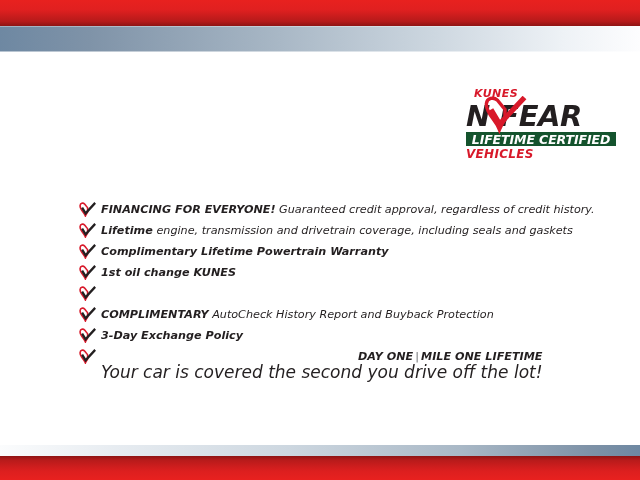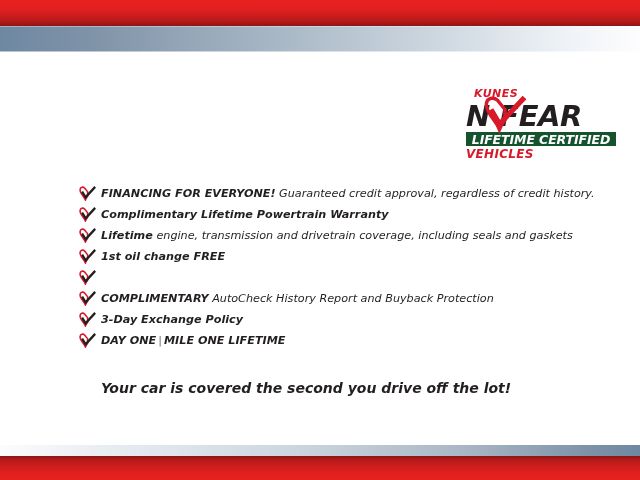--- a/index.html
+++ b/index.html
@@ -155,22 +155,23 @@
     text-align: left;
     margin-top: 2px;
     margin-right: 4px;
     line-height: 13px;
   }
 
   
   .features {
     position: absolute;
     left: 79px;
-    top: 184px;
+    top: 200px;
     width: 520px;
+    text-align: right;
   }
   .feature-row {
     position: relative;
     display: flex;
     align-items: flex-start;
     height: 21px;
   }
   .feature-row.tall {
     height: 33px;
   }
@@ -189,27 +190,26 @@
     color: #231f20;
     white-space: nowrap;
     padding-top: 2px;
   }
   .feature-text b {
     font-weight: 700;
   }
   .feature-sub {
     font-family: "DejaVu Sans", sans-serif;
     font-style: italic;
-    font-weight: 700;
-    font-size: 14px;
+    font-weight: 400;
+    font-size: 17px;
     line-height: 15px;
     color: #231f20;
     white-space: nowrap;
     padding-top: 1px;
-    margin-top: 32px;
   }
   .divider-pipe {
     font-weight: 400;
     color: #6d6e71;
     padding: 0 2px;
   }
 </style>
 </head>
 <body>
 
@@ -242,37 +242,37 @@
         <path d="M3.1 5.6 L6.6 11.4 L16.2 0.9" fill="none" stroke="#231f20" stroke-width="2.3"></path>
       </svg>
       <div class="feature-text"><b>FINANCING FOR EVERYONE!</b><span> Guaranteed credit approval, regardless of credit history.</span></div>
     </div>
 
     <div class="feature-row">
       <svg class="bullet-icon" viewBox="0 0 17 15">
         <path d="M5.6 2.0 C4.0 0.4 1.3 1.2 1.1 3.6 C0.9 6.0 2.6 8.2 4.2 10.2 C5.0 11.3 5.9 12.8 6.4 14.0 C6.9 12.8 7.8 11.2 8.6 10.0 L8.6 5.8 C7.7 4.7 6.8 3.4 5.6 2.0 Z" fill="none" stroke="#d8192a" stroke-width="1.6"></path>
         <path d="M3.1 5.6 L6.6 11.4 L16.2 0.9" fill="none" stroke="#231f20" stroke-width="2.3"></path>
       </svg>
+      <div class="feature-text"><b>Lifetime</b><span> engine, transmission and drivetrain coverage, including seals and gaskets</span></div>
+    </div>
+
+    <div class="feature-row">
+      <svg class="bullet-icon" viewBox="0 0 17 15">
+        <path d="M5.6 2.0 C4.0 0.4 1.3 1.2 1.1 3.6 C0.9 6.0 2.6 8.2 4.2 10.2 C5.0 11.3 5.9 12.8 6.4 14.0 C6.9 12.8 7.8 11.2 8.6 10.0 L8.6 5.8 C7.7 4.7 6.8 3.4 5.6 2.0 Z" fill="none" stroke="#d8192a" stroke-width="1.6"></path>
+        <path d="M3.1 5.6 L6.6 11.4 L16.2 0.9" fill="none" stroke="#231f20" stroke-width="2.3"></path>
+      </svg>
       <div class="feature-text"><b>Complimentary Lifetime Powertrain Warranty</b><span></span></div>
     </div>
 
     <div class="feature-row">
       <svg class="bullet-icon" viewBox="0 0 17 15">
         <path d="M5.6 2.0 C4.0 0.4 1.3 1.2 1.1 3.6 C0.9 6.0 2.6 8.2 4.2 10.2 C5.0 11.3 5.9 12.8 6.4 14.0 C6.9 12.8 7.8 11.2 8.6 10.0 L8.6 5.8 C7.7 4.7 6.8 3.4 5.6 2.0 Z" fill="none" stroke="#d8192a" stroke-width="1.6"></path>
         <path d="M3.1 5.6 L6.6 11.4 L16.2 0.9" fill="none" stroke="#231f20" stroke-width="2.3"></path>
       </svg>
-      <div class="feature-text"><b>Lifetime</b><span> engine, transmission and drivetrain coverage, including seals and gaskets</span></div>
-    </div>
-
-    <div class="feature-row">
-      <svg class="bullet-icon" viewBox="0 0 17 15">
-        <path d="M5.6 2.0 C4.0 0.4 1.3 1.2 1.1 3.6 C0.9 6.0 2.6 8.2 4.2 10.2 C5.0 11.3 5.9 12.8 6.4 14.0 C6.9 12.8 7.8 11.2 8.6 10.0 L8.6 5.8 C7.7 4.7 6.8 3.4 5.6 2.0 Z" fill="none" stroke="#d8192a" stroke-width="1.6"></path>
-        <path d="M3.1 5.6 L6.6 11.4 L16.2 0.9" fill="none" stroke="#231f20" stroke-width="2.3"></path>
-      </svg>
-      <div class="feature-text"><b>1st oil change FREE</b><span></span></div>
+      <div class="feature-text"><b>1st oil change KUNES</b><span></span></div>
     </div>
 
     <div class="feature-row">
       <svg class="bullet-icon" viewBox="0 0 17 15">
         <path d="M5.6 2.0 C4.0 0.4 1.3 1.2 1.1 3.6 C0.9 6.0 2.6 8.2 4.2 10.2 C5.0 11.3 5.9 12.8 6.4 14.0 C6.9 12.8 7.8 11.2 8.6 10.0 L8.6 5.8 C7.7 4.7 6.8 3.4 5.6 2.0 Z" fill="none" stroke="#d8192a" stroke-width="1.6"></path>
         <path d="M3.1 5.6 L6.6 11.4 L16.2 0.9" fill="none" stroke="#231f20" stroke-width="2.3"></path>
       </svg>
     </div>
 
     <div class="feature-row">

